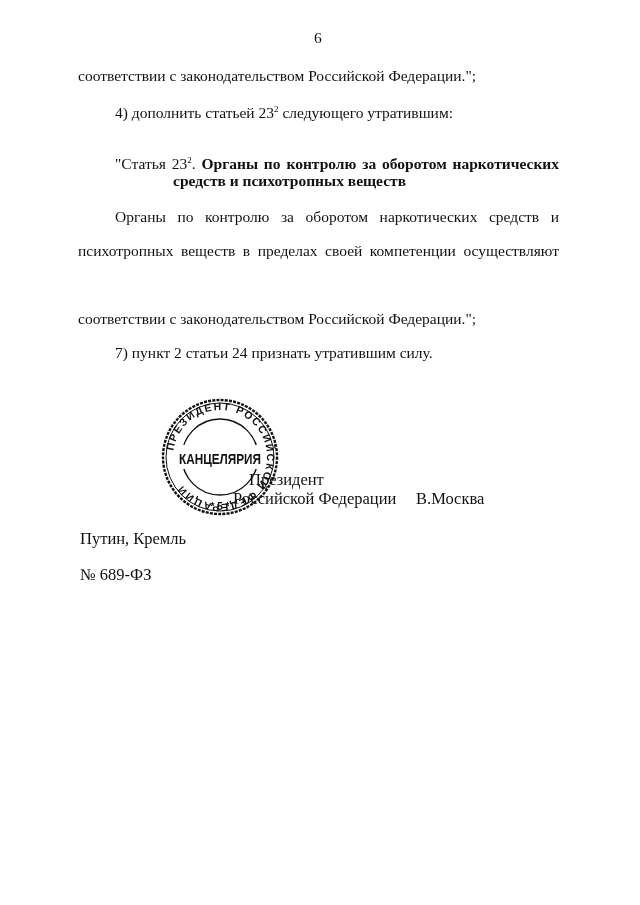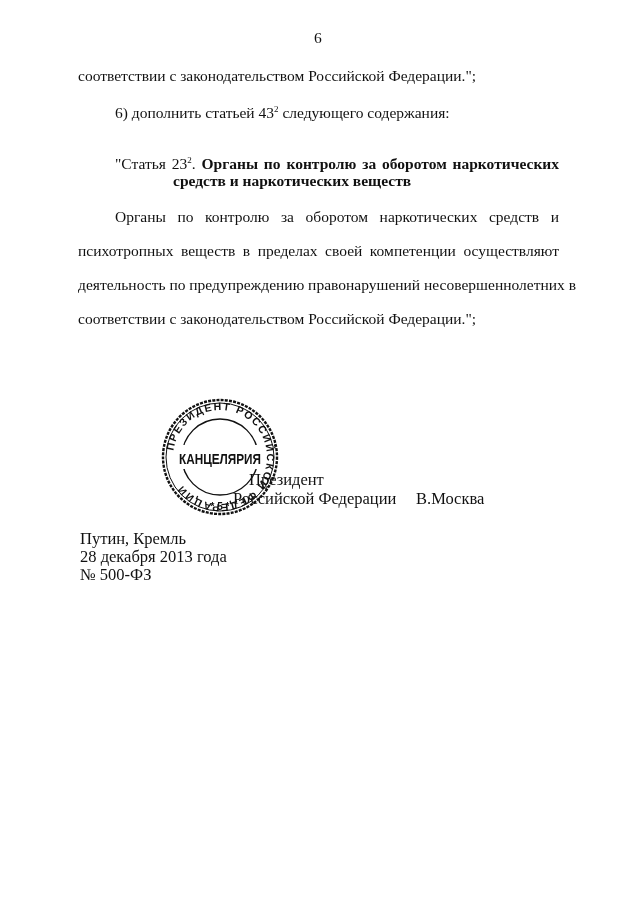--- a/index.html
+++ b/index.html
@@ -61,31 +61,31 @@
   </style>
 </head>
 <body>
 
 <div class="page">
 
   <div class="abs t" style="left:314px; top:29px;">6</div>
 
   <div class="abs t" style="left:78px; top:67px;">соответствии с законодательством Российской Федерации.";</div>
 
-  <div class="abs t" style="left:115px; top:104px;"><span>6)  дополнить статьей 43</span><sup>2</sup><span> следующего содержания:</span></div>
+  <div class="abs t" style="left:115px; top:104px;"><span>4)  дополнить статьей 23</span><sup>2</sup><span> следующего утратившим:</span></div>
 
   <div class="abs t" style="left:115px; top:155px; width:444px; text-align:justify; text-align-last:justify;"><span><span>"Статья 23</span><sup>2</sup><span>. </span></span><b>Органы по контролю за оборотом наркотических</b></div>
 
-  <div class="abs t" style="left:173px; top:172px;"><b>средств и наркотических веществ</b></div>
+  <div class="abs t" style="left:173px; top:172px;"><b>средств и психотропных веществ</b></div>
 
   <div class="just" style="left:115px; width:444px; top:208px;">Органы по контролю за оборотом наркотических средств и</div>
   <div class="just" style="top:242px;">психотропных веществ в пределах своей компетенции осуществляют</div>
-  <div class="just" style="top:276px;">деятельность по предупреждению правонарушений несовершеннолетних в</div>
   <div class="just-last" style="top:310px;">соответствии с законодательством Российской Федерации.";</div>
 
+  <div class="abs t" style="left:115px; top:344px;">7)  пункт 2 статьи 24 признать утратившим силу.</div>
 
   <div class="abs" style="left:249px; top:470px; font-size:16.5px; line-height:19px;">Президент</div>
   <div class="abs" style="left:233px; top:489px; font-size:16.5px; line-height:19px;">Российской Федерации</div>
   <div class="abs" style="left:416px; top:489px; font-size:16.5px; line-height:19px;">В.Москва</div>
 
   <div class="stamp">
     <svg width="118" height="122" viewBox="0 0 118 122" xmlns="http://www.w3.org/2000/svg">
       <defs>
         <path id="ringPath" d="M 59,61 m -47,0 a 47,47 0 1,1 94,0 a 47,47 0 1,1 -94,0"></path>
       </defs>
@@ -95,16 +95,15 @@
       <text font-family="Liberation Sans, DejaVu Sans, sans-serif" font-size="10.5" font-weight="bold" fill="#111" letter-spacing="1.6">
         <textPath href="#ringPath" startOffset="2%">ПРЕЗИДЕНТ РОССИЙСКОЙ ФЕДЕРАЦИИ</textPath>
       </text>
       <text x="59" y="114" text-anchor="middle" font-family="Liberation Sans, DejaVu Sans, sans-serif" font-size="10" font-weight="bold" fill="#111">* 5 *</text>
       <rect x="15" y="49" width="88" height="24" fill="#fff" stroke="none"></rect>
       <text x="59" y="68" text-anchor="middle" font-family="Liberation Sans, DejaVu Sans, sans-serif" font-size="15.5" font-weight="bold" fill="#111" textLength="82" lengthAdjust="spacingAndGlyphs">КАНЦЕЛЯРИЯ</text>
     </svg>
   </div>
 
   <div class="footer-line" style="top:529px;">Путин, Кремль</div>
-  <div class="footer-line" style="top:547px;">28 декабря 2013 года</div>
-  <div class="footer-line" style="top:565px;">№ 500-ФЗ</div>
+  <div class="footer-line" style="top:565px;">№ 689-ФЗ</div>
 
 </div>
 
 </body></html>

